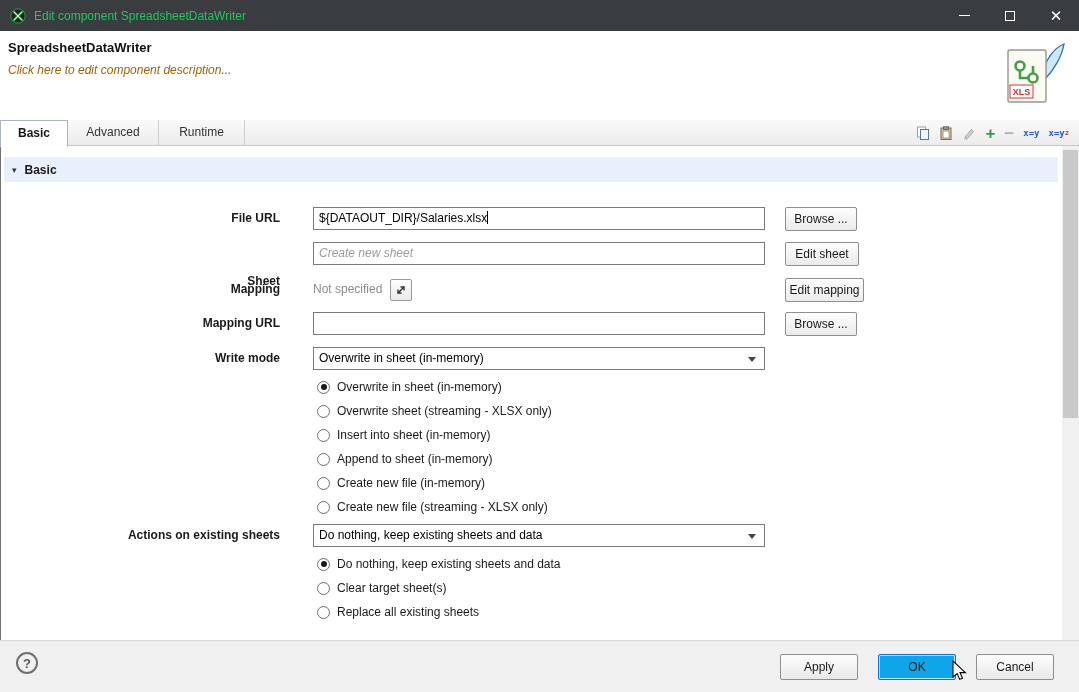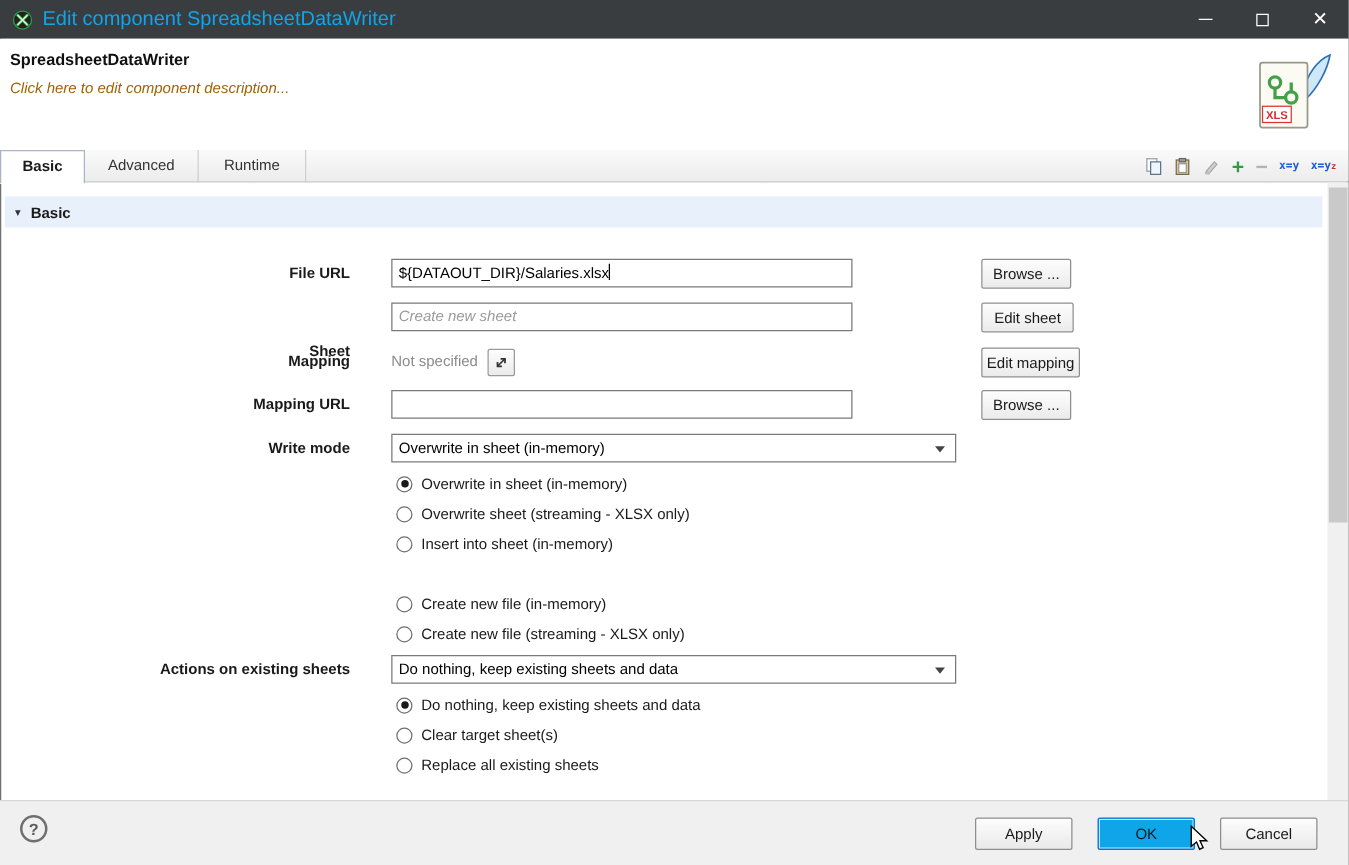--- a/index.html
+++ b/index.html
@@ -4,21 +4,21 @@
 <style>
   * { margin:0; padding:0; box-sizing:border-box; }
   body { font-family:"Liberation Sans", sans-serif; background:#888; }
   .window { position:relative; width:1079px; height:692px; background:#fff; overflow:hidden;
             box-shadow:0 0 0 1px #707070 inset; }
 
   
   .titlebar { position:absolute; left:0; top:0; width:1079px; height:31px; background:#3a3d40;
               display:flex; align-items:center; color:#fff; }
   .titlebar .appicon { margin:0 8px 0 10px; width:16px; height:16px; flex:0 0 auto; }
-  .titlebar .title { font-size:16px; color:#0ea5e9; }
+  .titlebar .title { font-size:12px; color:#22c55e; }
   .win-controls { position:absolute; right:0; top:0; height:31px; display:flex; }
   .win-btn { width:46px; height:31px; display:flex; align-items:center; justify-content:center; cursor:default; }
   .glyph-min { width:11px; height:1px; background:#fff; display:block; }
   .glyph-max { width:10px; height:10px; border:1px solid #fff; display:block; }
   .glyph-close { color:#fff; font-size:15px; line-height:1; }
 
   
   .header { position:absolute; left:0; top:31px; width:1079px; height:89px; background:#fff; }
   .comp-name { position:absolute; left:8px; top:9px; font-size:13px; font-weight:bold; color:#111; }
   .comp-desc { position:absolute; left:8px; top:32px; font-size:12px; font-style:italic; color:#a16207; }
@@ -40,21 +40,21 @@
 
   
   .section-hdr { position:absolute; left:4px; top:157px; width:1054px; height:25px; background:#e8f1fb;
                  display:flex; align-items:center; font-size:12px; }
   .twistie { margin:0 8px 0 8px; font-size:9px; color:#333; }
   .section-title { font-weight:bold; color:#1a1a1a; }
 
   
   .form-label { position:absolute; left:20px; width:260px; height:23px; line-height:23px;
                 text-align:right; font-size:12px; font-weight:bold; color:#1a1a1a; }
-  .input { position:absolute; left:313px; width:369px; height:23px; background:#fff;
+  .input { position:absolute; left:313px; width:452px; height:23px; background:#fff;
            border:1px solid #7a7a7a; font-size:12px; line-height:21px; padding:0 5px;
            white-space:nowrap; overflow:hidden; }
   .input .placeholder { color:#9b9b9b; font-style:italic; }
   .caret { display:inline-block; width:1px; height:13px; background:#000; vertical-align:-2px;
            animation:blink 1s steps(1) infinite; }
   @keyframes blink { 50% { opacity:0; } }
   .combo { position:absolute; left:313px; width:452px; height:23px; background:#fff;
            border:1px solid #7a7a7a; font-size:12px; line-height:21px; padding:0 22px 0 5px; cursor:default; }
   .combo-arrow { position:absolute; right:8px; top:9px; width:0; height:0;
                  border-left:4px solid transparent; border-right:4px solid transparent;
@@ -207,20 +207,24 @@
     <span class="radio-label">Overwrite in sheet (in-memory)</span>
   </div>
   <div class="radio-row" style="top:400px;">
     <span class="radio"></span>
     <span class="radio-label">Overwrite sheet (streaming - XLSX only)</span>
   </div>
   <div class="radio-row" style="top:424px;">
     <span class="radio"></span>
     <span class="radio-label">Insert into sheet (in-memory)</span>
   </div>
+  <div class="radio-row" style="top:448px;">
+    <span class="radio"></span>
+    <span class="radio-label">Append to sheet (in-memory)</span>
+  </div>
   <div class="radio-row" style="top:472px;">
     <span class="radio"></span>
     <span class="radio-label">Create new file (in-memory)</span>
   </div>
   <div class="radio-row" style="top:496px;">
     <span class="radio"></span>
     <span class="radio-label">Create new file (streaming - XLSX only)</span>
   </div>
 
   <div class="form-label" style="top:524px;">Actions on existing sheets</div>

